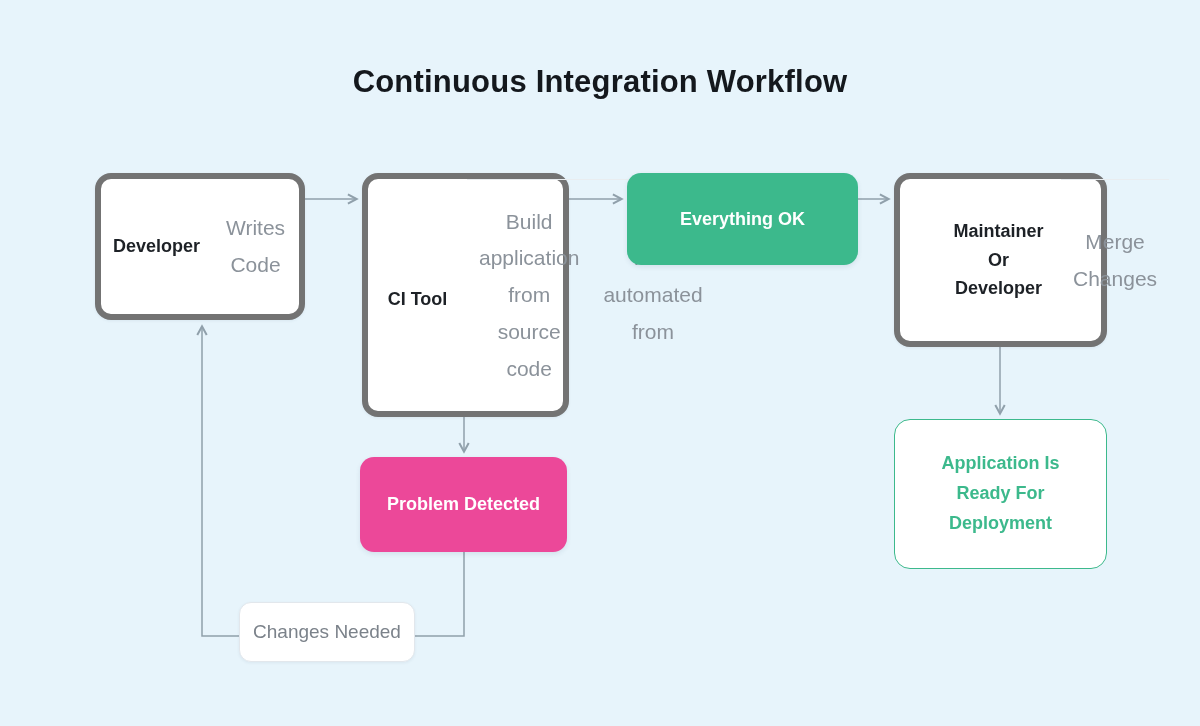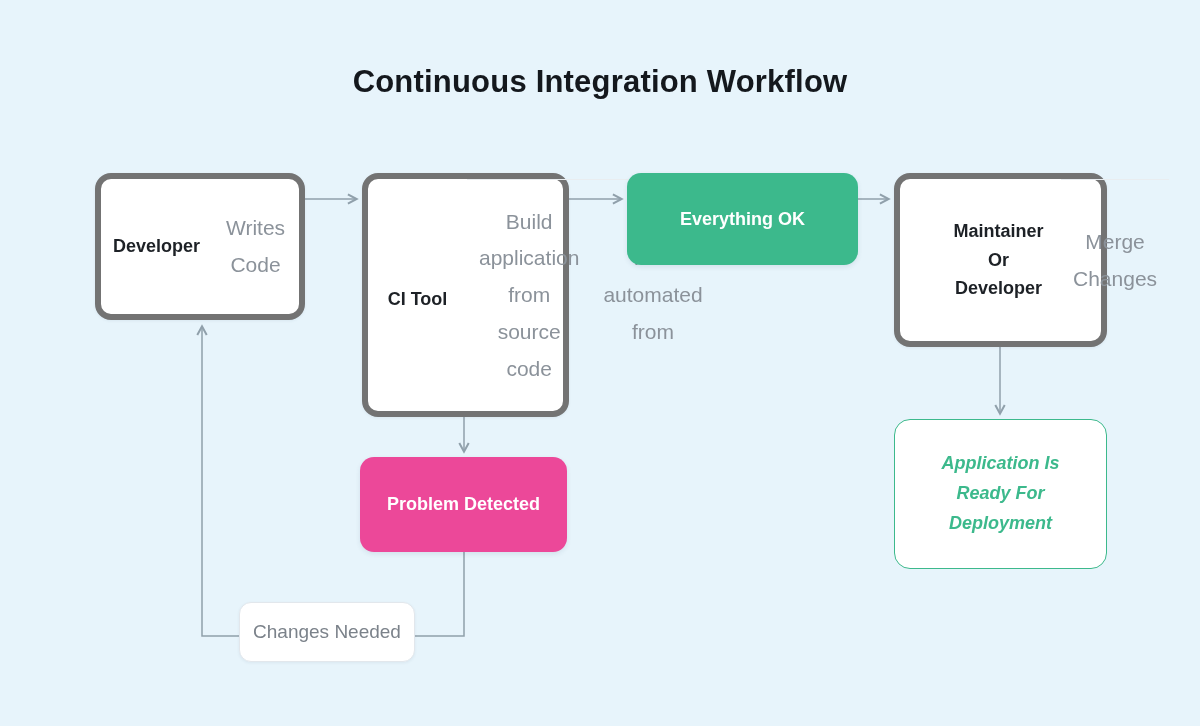--- a/index.html
+++ b/index.html
@@ -55,21 +55,21 @@
   .pill.green{background:#3cb98c;}
   .pill.red{background:#ec4899;}
   .outcome{
     position:absolute;z-index:2;
     box-sizing:border-box;
     background:#ffffff;
     border:1.5px solid #3cb98c;
     border-radius:16px;
     display:flex;align-items:center;justify-content:flex-end;
     text-align:center;padding:0 37px;
-    font-size:18px;font-weight:bold;color:#3cb98c;line-height:1.65;font-style:italic;
+    font-size:18px;font-weight:bold;color:#3cb98c;line-height:1.65;
   }
   .tag{
     position:absolute;z-index:2;
     box-sizing:border-box;
     background:#ffffff;
     border:1px solid #e2e7ec;
     border-radius:12px;
     box-shadow:0 1px 3px rgba(40,70,100,.07);
     display:flex;align-items:center;justify-content:center;
     text-align:left;

